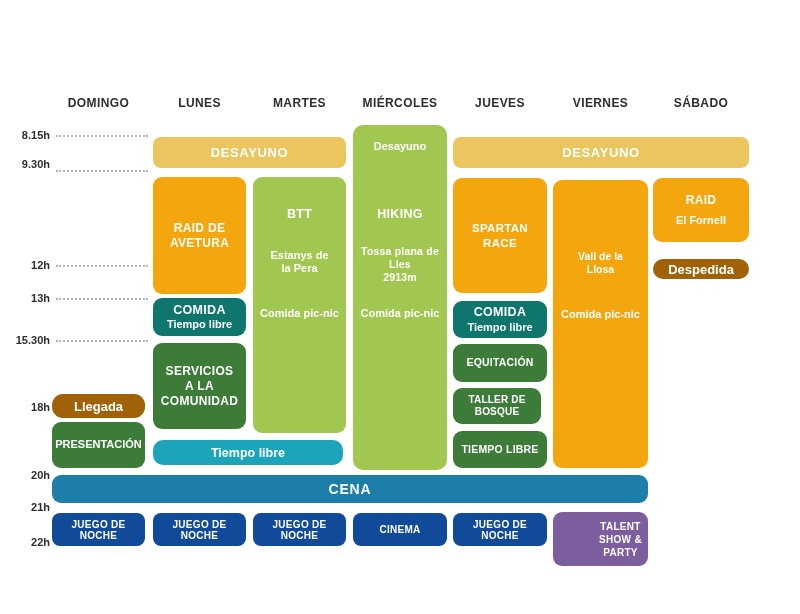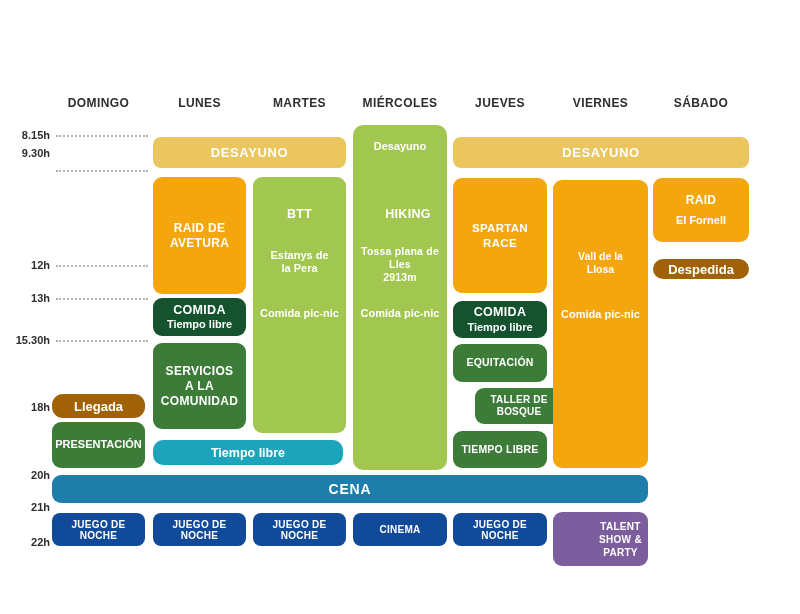--- a/index.html
+++ b/index.html
@@ -15,21 +15,21 @@
   .dots{position:absolute;left:56px;width:92px;height:0;
     border-top:2px dotted #b3b3b3;}
 
   .block{position:absolute;display:flex;flex-direction:column;
     align-items:center;justify-content:center;color:#fff;text-align:center;
     border-radius:9px;box-sizing:border-box;}
   .block .ml{white-space:pre-line;}
 
   .gold{background:#ebc65f;}
   .orange{background:#f3a60e;}
-  .redorange{background:#14532d;}
+  .redorange{background:#0f766e;}
   .lgreen{background:#a2c750;}
   .dgreen{background:#3d7b39;}
   .teal{background:#1ba4ba;}
   .cenablue{background:#1d7ea9;}
   .nightblue{background:#114a99;}
   .purple{background:#7c5d9d;}
   .gray{background:#a16207;}
 
   .t-banner{font-size:13px;font-weight:bold;letter-spacing:.6px;}
   .t-title{font-size:12px;font-weight:bold;letter-spacing:.3px;line-height:1.25;}
@@ -50,21 +50,21 @@
 
   <div class="day-header" style="left:52px;width:93px;">DOMINGO</div>
   <div class="day-header" style="left:153px;width:93px;">LUNES</div>
   <div class="day-header" style="left:253px;width:93px;">MARTES</div>
   <div class="day-header" style="left:353px;width:94px;">MIÉRCOLES</div>
   <div class="day-header" style="left:453px;width:94px;">JUEVES</div>
   <div class="day-header" style="left:553px;width:95px;">VIERNES</div>
   <div class="day-header" style="left:653px;width:96px;">SÁBADO</div>
 
   <div class="time-label" style="top:129px;">8.15h</div>
-  <div class="time-label" style="top:147px;">9.30h</div>
+  <div class="time-label" style="top:158px;">9.30h</div>
   <div class="time-label" style="top:259px;">12h</div>
   <div class="time-label" style="top:292px;">13h</div>
   <div class="time-label" style="top:334px;">15.30h</div>
   <div class="time-label" style="top:401px;">18h</div>
   <div class="time-label" style="top:469px;">20h</div>
   <div class="time-label" style="top:501px;">21h</div>
   <div class="time-label" style="top:536px;">22h</div>
 
   <div class="dots" style="top:135px;"></div>
   <div class="dots" style="top:170px;"></div>
@@ -106,39 +106,39 @@
 
   <div class="block lgreen tall" style="left:253px;top:177px;width:93px;height:256px;">
     <span class="abs t-title" style="top:30px;font-size:12.5px;">BTT</span>
     <span class="abs t-sub ml" style="top:72px;">Estanys de
 la Pera</span>
     <span class="abs t-sub" style="top:130px;">Comida pic-nic</span>
   </div>
 
   <div class="block lgreen tall" style="left:353px;top:125px;width:94px;height:345px;border-radius:10px;">
     <span class="abs t-sub" style="top:15px;">Desayuno</span>
-    <span class="abs t-title" style="top:82px;font-size:12.5px;padding-left:8px;">HIKING</span>
+    <span class="abs t-title" style="top:82px;font-size:12.5px;">HIKING</span>
     <span class="abs t-small ml" style="top:120px;font-size:10.5px;">Tossa plana de
 Lles
 2913m</span>
     <span class="abs t-sub" style="top:182px;">Comida pic-nic</span>
   </div>
 
   <div class="block orange" style="left:453px;top:178px;width:94px;height:115px;">
     <span class="t-title ml" style="font-size:11.5px;">SPARTAN
 RACE</span>
   </div>
   <div class="block redorange" style="left:453px;top:301px;width:94px;height:37px;">
     <span class="t-title" style="font-size:12.5px;">COMIDA</span>
     <span class="t-sub">Tiempo libre</span>
   </div>
   <div class="block dgreen" style="left:453px;top:344px;width:94px;height:38px;">
     <span class="t-small" style="font-size:10.5px;">EQUITACIÓN</span>
   </div>
-  <div class="block dgreen" style="left:475px;top:388px;width:88px;height:36px;align-items:flex-end;">
+  <div class="block dgreen" style="left:453px;top:388px;width:88px;height:36px;align-items:flex-end;">
     <span class="t-small">TALLER DE BOSQUE</span>
   </div>
   <div class="block dgreen" style="left:453px;top:431px;width:94px;height:37px;">
     <span class="t-small" style="font-size:10.5px;">TIEMPO LIBRE</span>
   </div>
 
   <div class="block orange tall" style="left:553px;top:180px;width:95px;height:288px;">
     <span class="abs t-sub ml" style="top:70px;font-size:10.5px;">Vall de la
 Llosa</span>
     <span class="abs t-sub" style="top:128px;">Comida pic-nic</span>

